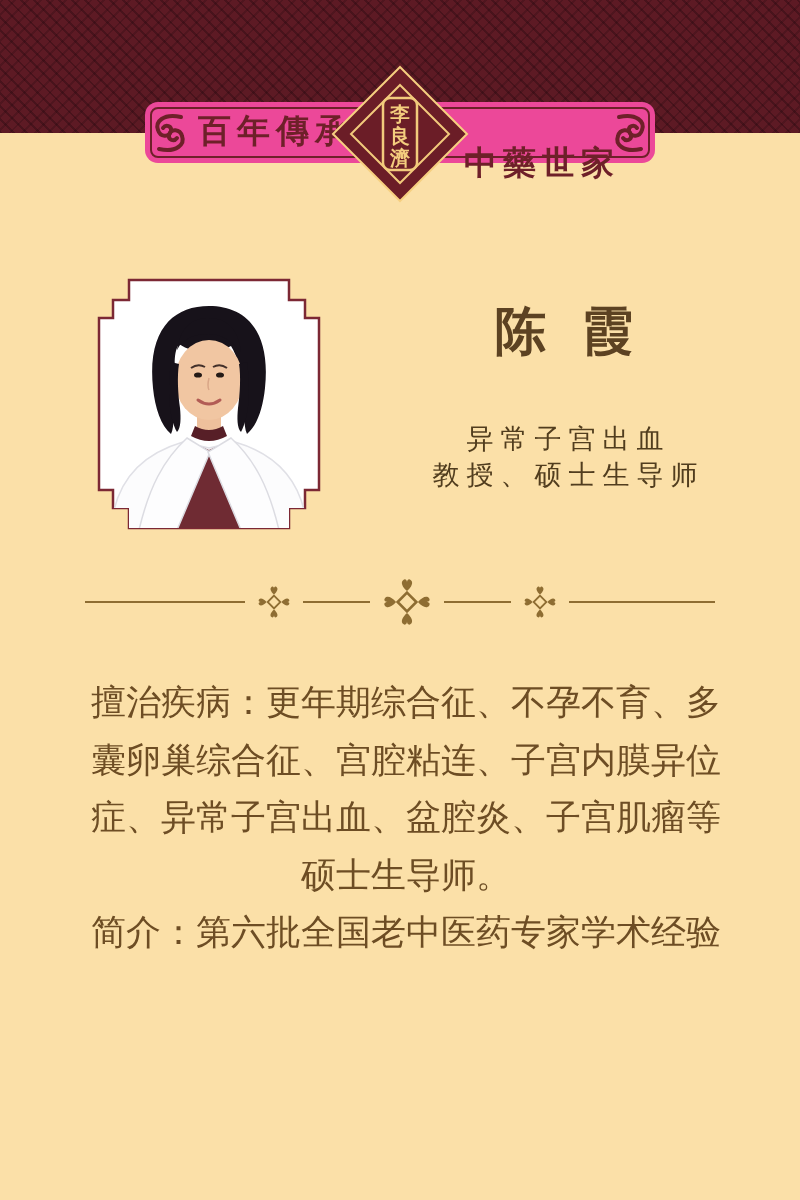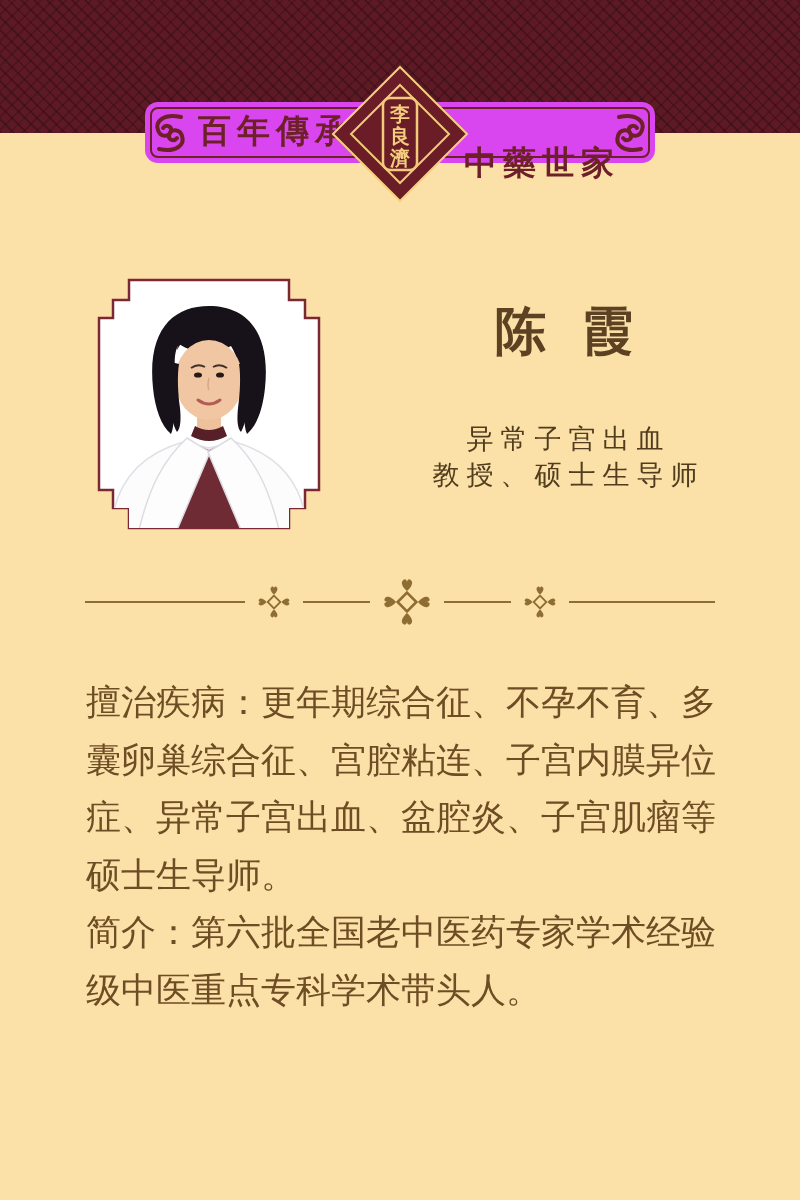--- a/index.html
+++ b/index.html
@@ -12,21 +12,21 @@
   .band{
     position:absolute;left:0;top:0;width:800px;height:133px;
     background-color:#5d1a24;
     background-image:
       repeating-linear-gradient(45deg, rgba(25,4,10,.30) 0 2px, transparent 2px 9px),
       repeating-linear-gradient(-45deg, rgba(25,4,10,.20) 0 2px, transparent 2px 9px);
   }
   
   .banner{
     position:absolute;left:145px;top:102px;width:510px;height:61px;
-    background:#d946ef;border-radius:13px;
+    background:#ec4899;border-radius:13px;
   }
   .banner-inner{
     position:absolute;inset:5px;border:2px solid #6e2029;border-radius:8px;
   }
   .banner-text{
     position:absolute;top:50%;transform:translateY(-54%);
     width:180px;text-align:center;
     font-family:"Liberation Serif", serif;font-weight:bold;
     font-size:33px;color:#6e2029;letter-spacing:6px;text-indent:6px;
   }
@@ -61,21 +61,21 @@
   .dline.l1{flex-grow:167;}
   .dline.l2{flex-grow:70;}
   .dline.l3{flex-grow:70;}
   .dline.l4{flex-grow:153;}
   .motif{margin:0 12px;flex:none;}
   
   .bodytext{
     position:absolute;left:86px;top:673px;width:640px;
     font-size:35px;line-height:57.6px;color:#6d4d24;font-weight:500;
   }
-  .bodytext .line{white-space:nowrap;}
+  .bodytext .line{white-space:nowrap;text-align:center;}
 </style>
 </head>
 <body>
 
 <div class="poster">
 
   <div class="band"></div>
 
   <div class="banner">
     <div class="banner-inner"></div>
@@ -169,16 +169,15 @@
     </svg>
     <div class="dline l4"></div>
   </div>
 
   <div class="bodytext">
     <div class="line">擅治疾病：更年期综合征、不孕不育、多</div>
     <div class="line">囊卵巢综合征、宫腔粘连、子宫内膜异位</div>
     <div class="line">症、异常子宫出血、盆腔炎、子宫肌瘤等</div>
     <div class="line">硕士生导师。</div>
     <div class="line">简介：第六批全国老中医药专家学术经验</div>
-    <div class="line">级中医重点专科学术带头人。</div>
   </div>
 
 </div>
 
 </body></html>

